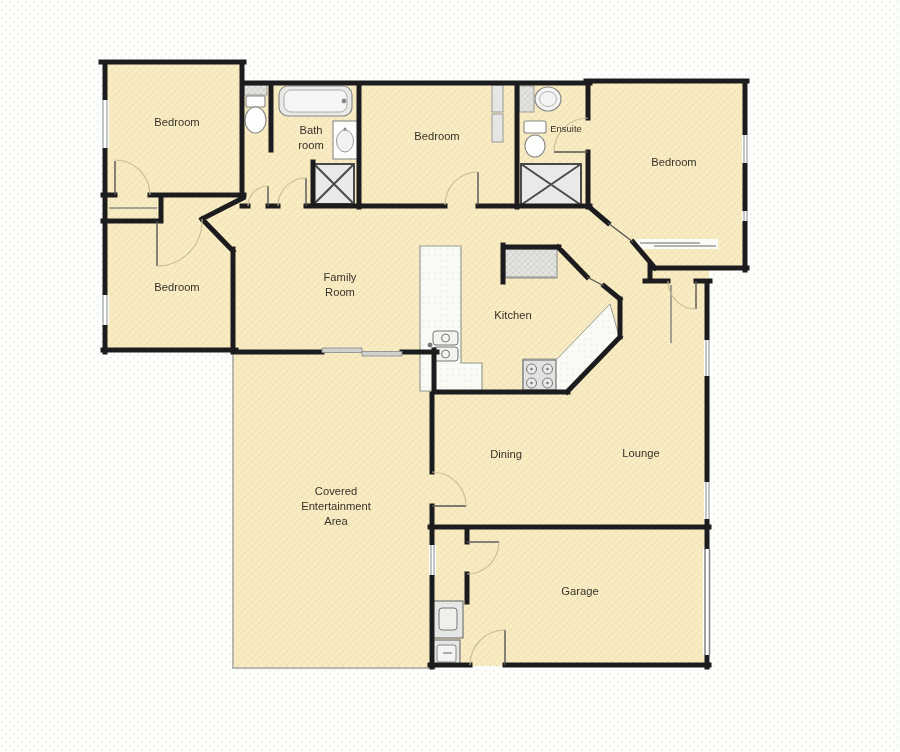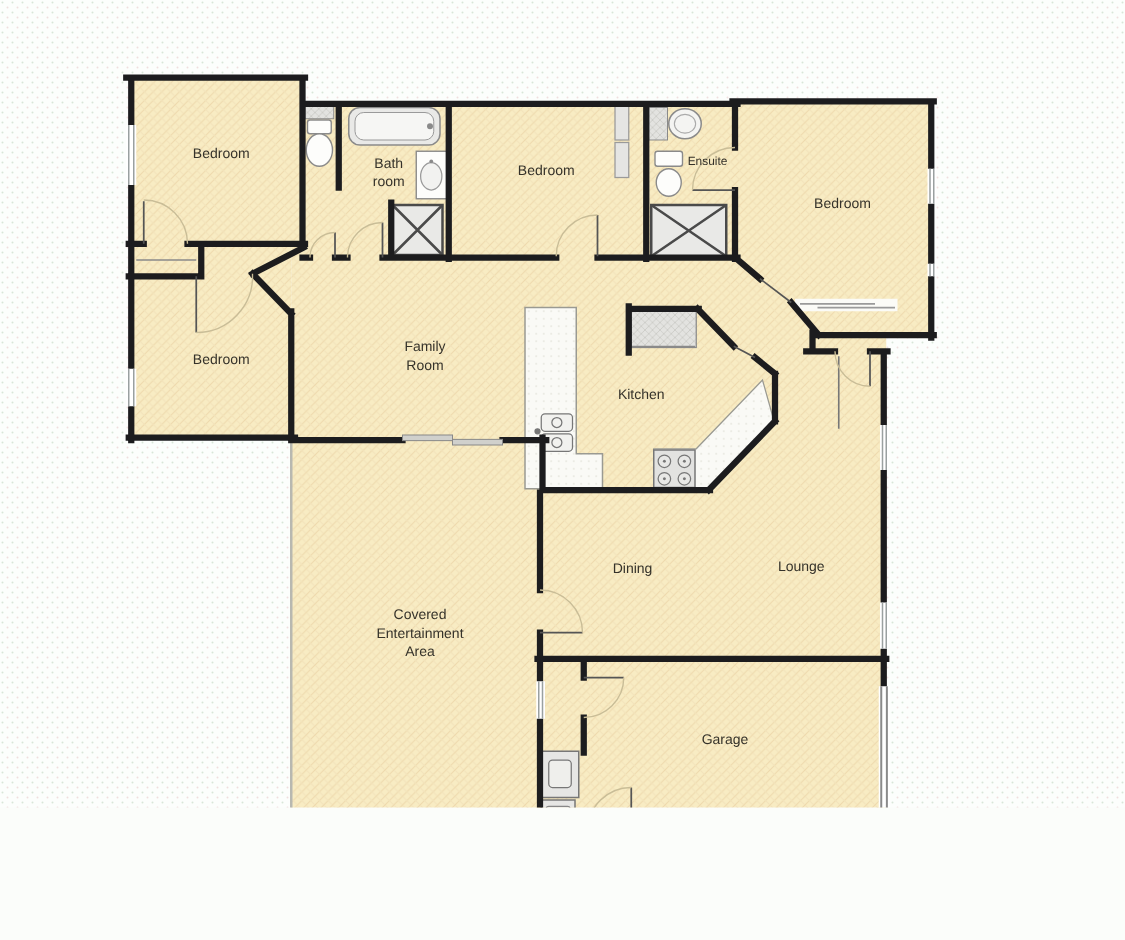--- a/index.html
+++ b/index.html
@@ -1,16 +1,16 @@
 <!DOCTYPE html>
 <html><head>
 <meta charset="utf-8">
 <style>
   html,body{margin:0;padding:0;background:#fbfdfa;}
-  .stage{position:relative;width:900px;height:646px;overflow:hidden;
+  .stage{position:relative;width:900px;height:752px;overflow:hidden;
          font-family:"Liberation Sans", sans-serif;}
   svg{position:absolute;left:0;top:0;}
   text{font-family:"Liberation Sans", sans-serif;fill:#35322a;}
   .room-label{font-size:11.2px;}
   .room-label-small{font-size:9.5px;}
 </style>
 </head>
 <body>
 
 <div class="stage">

